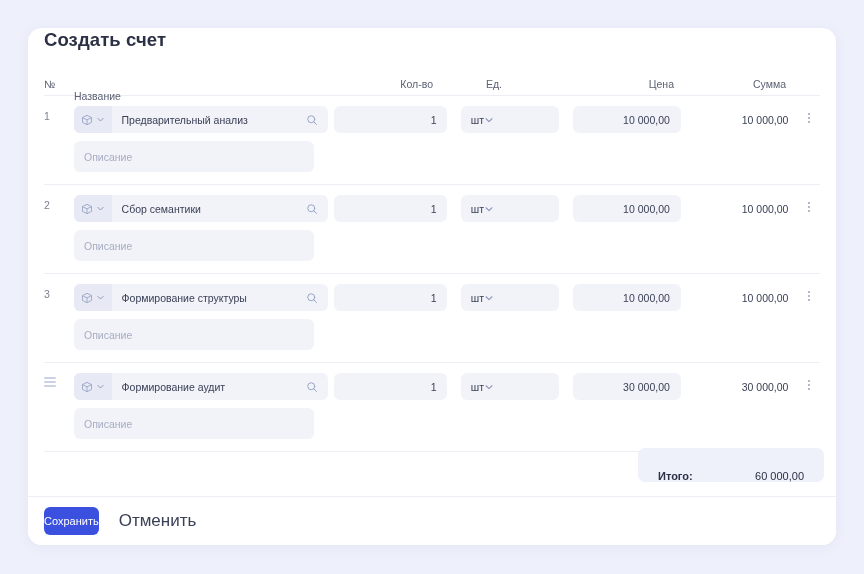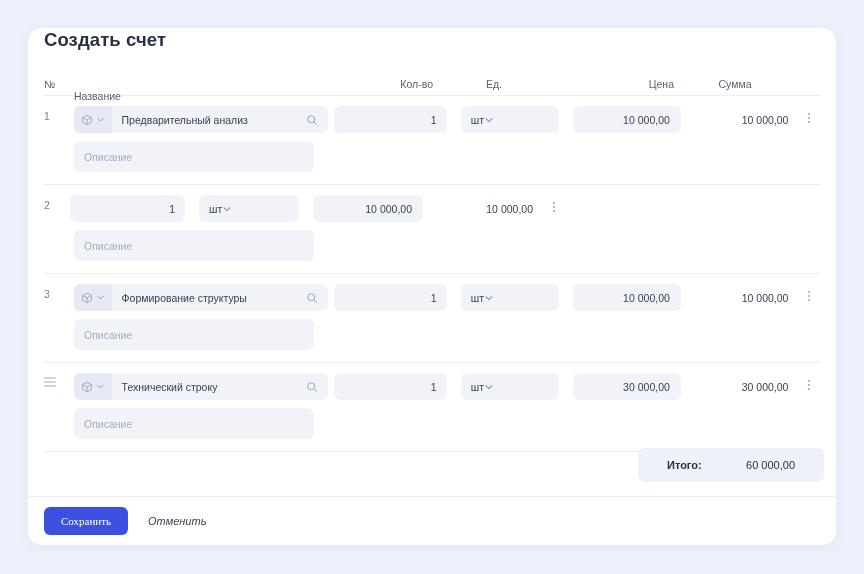--- a/index.html
+++ b/index.html
@@ -43,21 +43,21 @@
     height: 24px;
     border-bottom: 1px solid #edeef4;
     font-size: 10.5px;
     color: #5c6276;
   }
   .c-num   { width: 20px; text-align: left; }
   .c-name  { width: 260px; text-align: left; padding-left: 10px; margin-top: 24px; }
   .c-qty   { width: 115px; text-align: right; padding-right: 6px; }
   .c-unit  { width: 110px; text-align: center; }
   .c-price { width: 135px; text-align: right; padding-right: 10px; }
-  .c-sum   { width: 110px; text-align: center; padding-right: 8px; }
+  .c-sum   { width: 110px; text-align: right; padding-right: 8px; }
   .c-menu  { width: 26px; text-align: center; }
 
   .row {
     position: relative;
     border-bottom: 1px solid #edeef4;
     padding: 10px 0 12px 0;
   }
   .row:last-of-type { border-bottom: 1px solid #edeef4; }
   .row-main {
     display: flex;
@@ -214,22 +214,22 @@
     width: 2px; height: 2px;
     background: #9aa2bd; border-radius: 50%;
     display: block;
   }
   .total-box {
     position: absolute;
     right: 12px; top: 420px;
     width: 186px; height: 34px;
     background: #eef0fa;
     border-radius: 7px;
-    display: flex; align-items: center; justify-content: space-between;
-    padding: 0 29px;
+    display: flex; align-items: flex-end; justify-content: space-between;
+    padding: 0 20px;
     font-size: 11px;
     color: #2b3044;
   }
   .total-label { font-weight: 700; }
   .total-value { font-weight: 400; }
   .actions {
     position: absolute;
     left: 0; right: 0; top: 468px;
     height: 49px;
     border-top: 1px solid #edeef4;
@@ -237,34 +237,33 @@
     padding-left: 16px;
     gap: 6px;
     background: #fff;
   }
   .btn-save {
     background: #3c50e0;
     color: #ffffff;
     font-size: 11px;
     border: none;
     border-radius: 6px;
-    padding: 8px 17px;
-    cursor: pointer;
-    font-family: Liberation Serif, serif;
+    padding: 8px 0;
+    cursor: pointer;
+    font-family: Liberation Sans, sans-serif;
   }
   .btn-cancel {
     background: transparent;
     color: #3a4056;
-    font-size: 11px;
+    font-size: 17px;
     border: none;
     border-radius: 6px;
     padding: 8px 14px;
     cursor: pointer;
     font-family: "Liberation Sans", sans-serif;
-    font-style: italic;
   }
 </style>
 </head>
 <body>
 
 <div class="page">
   <div class="card">
 
     <div class="card-title">Создать счет</div>
 
@@ -320,20 +319,43 @@
                 <i></i>
                 <i></i>
                 <i></i>
               </div>
             </div>
             <div class="desc">Описание</div>
           </div>
           <div class="row">
             <div class="row-main">
               <div class="rownum">2</div>
+              <div class="namewrap">
+                <div class="type-btn">
+                  <span class="cube-icon">
+                    <svg width="12" height="12" viewBox="0 0 24 24" fill="none" stroke="#9aa5c6" stroke-width="1.8" stroke-linejoin="round">
+                      <path d="M12 2.6 21 7.2v9.6L12 21.4 3 16.8V7.2z"></path>
+                      <path d="M3 7.2 12 11.8l9-4.6"></path>
+                      <path d="M12 11.8v9.6"></path>
+                    </svg>
+                  </span>
+                  <span class="chev">
+                    <svg width="9" height="9" viewBox="0 0 24 24" fill="none" stroke="#8e97bb" stroke-width="2.6" stroke-linecap="round" stroke-linejoin="round">
+                      <path d="M5 9l7 7 7-7"></path>
+                    </svg>
+                  </span>
+                </div>
+                <div class="name-input">Сбор семантики</div>
+                <span class="search-btn">
+                  <svg width="12" height="12" viewBox="0 0 24 24" fill="none" stroke="#9aa5c6" stroke-width="2" stroke-linecap="round">
+                    <circle cx="10.5" cy="10.5" r="7"></circle>
+                    <path d="M16 16l5 5"></path>
+                  </svg>
+                </span>
+              </div>
               <div class="qty">1</div>
               <div class="unit">
                 <span>шт</span>
                 <span class="chev">
                   <svg width="10" height="10" viewBox="0 0 24 24" fill="none" stroke="#8e97bb" stroke-width="2.6" stroke-linecap="round" stroke-linejoin="round">
                     <path d="M5 9l7 7 7-7"></path>
                   </svg>
                 </span>
               </div>
               <div class="price">10 000,00</div>
@@ -406,21 +428,21 @@
                       <path d="M3 7.2 12 11.8l9-4.6"></path>
                       <path d="M12 11.8v9.6"></path>
                     </svg>
                   </span>
                   <span class="chev">
                     <svg width="9" height="9" viewBox="0 0 24 24" fill="none" stroke="#8e97bb" stroke-width="2.6" stroke-linecap="round" stroke-linejoin="round">
                       <path d="M5 9l7 7 7-7"></path>
                     </svg>
                   </span>
                 </div>
-                <div class="name-input">Технический строку</div>
+                <div class="name-input">Формирование аудит</div>
                 <span class="search-btn">
                   <svg width="12" height="12" viewBox="0 0 24 24" fill="none" stroke="#9aa5c6" stroke-width="2" stroke-linecap="round">
                     <circle cx="10.5" cy="10.5" r="7"></circle>
                     <path d="M16 16l5 5"></path>
                   </svg>
                 </span>
               </div>
               <div class="qty">1</div>
               <div class="unit">
                 <span>шт</span>

